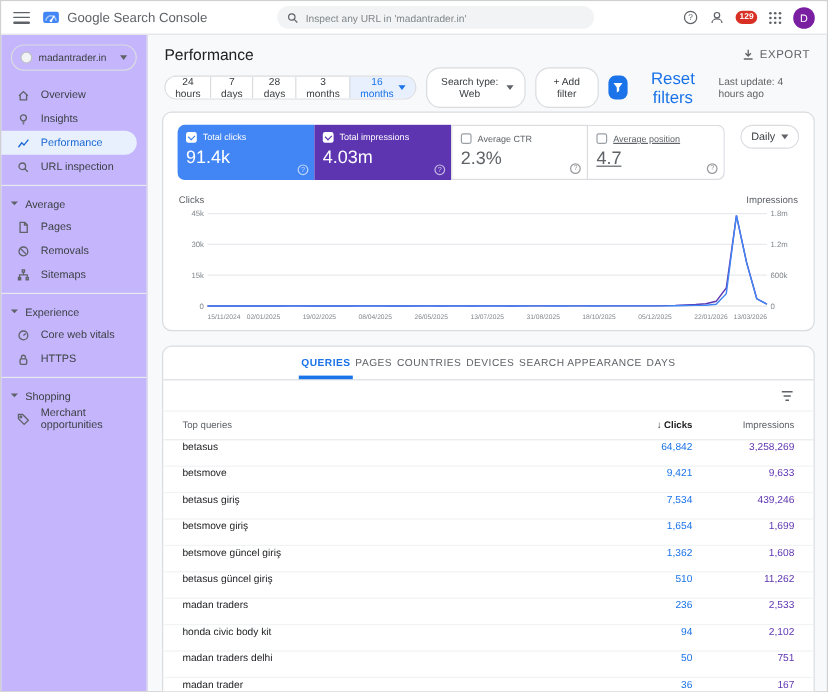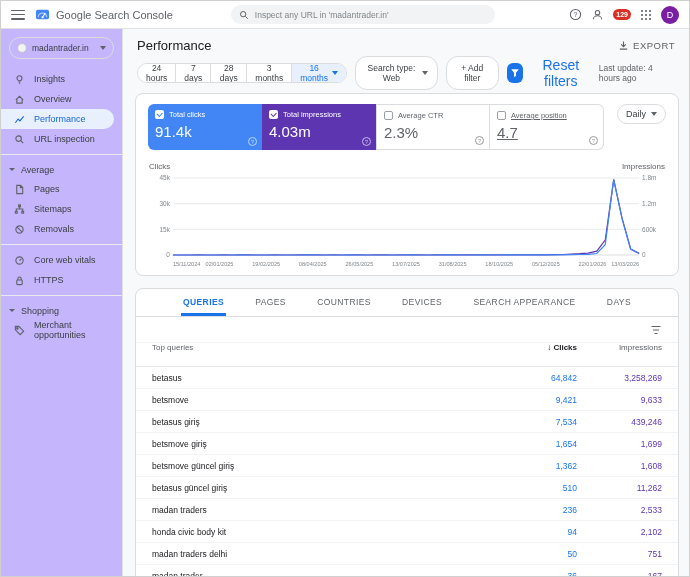--- a/index.html
+++ b/index.html
@@ -68,30 +68,30 @@
   .daily-btn{margin-left:auto;height:20px;border:1px solid #dadce0;border-radius:10px;background:#fff;display:flex;align-items:center;gap:5px;padding:0 8px;font-size:9px;color:#3c4043;cursor:pointer;font-family:inherit;}
 
   
   .chart-wrap{padding:12px 12px 6px;}
   .chart-head{display:flex;justify-content:space-between;font-size:8px;color:#5f6368;padding:0 1px 2px;}
   #chart-svg{display:block;width:100%;height:96px;}
   #chart-svg text{font-family:"Liberation Sans",sans-serif;}
 
   
   .panel2{background:#fff;border:1px solid #dadce0;border-radius:8px 8px 0 0;margin:12px 10px 0 12px;height:297px;overflow:hidden;}
-  .tabs{display:flex;justify-content:space-between;padding:0 45px;border-bottom:1px solid #dadce0;height:28px;}
+  .tabs{display:flex;justify-content:center;padding:0 45px;border-bottom:1px solid #dadce0;height:28px;}
   .tab{display:flex;align-items:center;font-size:8.5px;letter-spacing:.4px;color:#5f6368;cursor:pointer;border-bottom:3px solid transparent;padding:2px 2px 0;}
   .tab.active{color:#1a73e8;border-bottom-color:#1a73e8;font-weight:bold;}
   .filter-row{height:26px;display:flex;align-items:center;justify-content:flex-end;padding:0 16px;border-bottom:1px solid #f1f3f4;}
-  .thead{display:flex;height:24px;padding:0 16px;font-size:8px;color:#5f6368;border-bottom:1px solid #e8eaed;}
+  .thead{display:flex;align-items:center;height:24px;padding:0 16px;font-size:8px;color:#5f6368;border-bottom:1px solid #e8eaed;}
   .q{flex:1;text-align:left;}
   .col-clicks{width:85px;text-align:right;}
   .col-imp{width:85px;text-align:right;}
   .thead .col-clicks{color:#202124;font-weight:bold;}
-  .trow{display:flex;align-items:center;height:22px;padding:0 16px;font-size:8.5px;border-bottom:1px solid #f1f3f4;cursor:pointer;}
+  .trow{display:flex;height:22px;padding:0 16px;font-size:8.5px;border-bottom:1px solid #f1f3f4;cursor:pointer;}
   .trow .q{color:#202124;}
   .trow .col-clicks{color:#1a73e8;}
   .trow .col-imp{color:#5e35b1;}
   .sideicon{stroke:#5f6368;fill:none;stroke-width:1.2;}
 </style>
 </head>
 <body>
 
 <div class="screen">
 
@@ -148,30 +148,30 @@
 
   <div class="sidebar">
     <div class="property">
       <span class="prop-dot"></span>
       <span>madantrader.in</span>
       <span class="caret ml-auto" style="color:#5f6368"></span>
     </div>
 
     <div class="nav-item">
       <svg width="11" height="11" viewBox="0 0 12 12" class="sideicon">
+          <path d="M2 6.3 L6 2.5 L10 6.3 M3.1 5.5 V10 H8.9 V5.5"></path>
+        </svg>
+      <span>Overview</span>
+    </div>
+    <div class="nav-item">
+      <svg width="11" height="11" viewBox="0 0 12 12" class="sideicon">
           <circle cx="6" cy="4.6" r="2.7"></circle>
           <path d="M5 8.4 h2 M5.3 10 h1.4"></path>
         </svg>
       <span>Insights</span>
-    </div>
-    <div class="nav-item">
-      <svg width="11" height="11" viewBox="0 0 12 12" class="sideicon">
-          <path d="M2 6.3 L6 2.5 L10 6.3 M3.1 5.5 V10 H8.9 V5.5"></path>
-        </svg>
-      <span>Overview</span>
     </div>
     <div class="nav-item active">
       <svg width="11" height="11" viewBox="0 0 12 12" class="sideicon">
           <path d="M1.5 9.5 L4.5 5.5 L6.5 7.5 L10.5 2.5"></path>
         </svg>
       <span>Performance</span>
     </div>
     <div class="nav-item">
       <svg width="11" height="11" viewBox="0 0 12 12" class="sideicon">
           <circle cx="5" cy="5" r="3"></circle>
@@ -186,36 +186,40 @@
       <span>Average</span>
     </div>
     <div class="nav-item">
       <svg width="11" height="11" viewBox="0 0 12 12" class="sideicon">
           <path d="M3 1.5 H7.3 L9.5 3.7 V10.5 H3 Z M7 1.5 V4 H9.5"></path>
         </svg>
       <span>Pages</span>
     </div>
     <div class="nav-item">
       <svg width="11" height="11" viewBox="0 0 12 12" class="sideicon">
+          <circle cx="6" cy="6" r="4"></circle>
+          <path d="M3.3 3.3 L8.7 8.7"></path>
+        </svg>
+      <span>Removals</span>
+    </div>
+    <div class="nav-item">
+      <svg width="11" height="11" viewBox="0 0 12 12" class="sideicon">
           <rect x="5" y="1" width="2" height="2"></rect>
           <rect x="1.5" y="8" width="2" height="2"></rect>
           <rect x="8.5" y="8" width="2" height="2"></rect>
           <path d="M6 3 V5.5 M2.5 8 V5.5 H9.5 V8"></path>
         </svg>
       <span>Sitemaps</span>
     </div>
-    <div class="nav-item">
-      <svg width="11" height="11" viewBox="0 0 12 12" class="sideicon">
-          <circle cx="6" cy="6" r="4"></circle>
-          <path d="M3.3 3.3 L8.7 8.7"></path>
-        </svg>
-      <span>Removals</span>
-    </div>
 
     <div class="divider"></div>
+    <div class="nav-sec">
+      <span class="sec-caret"></span>
+      <span>Experience</span>
+    </div>
     <div class="nav-item">
       <svg width="11" height="11" viewBox="0 0 12 12" class="sideicon">
           <circle cx="6" cy="6" r="4"></circle>
           <path d="M6 6 L8.3 4.2"></path>
         </svg>
       <span>Core web vitals</span>
     </div>
     <div class="nav-item">
       <svg width="11" height="11" viewBox="0 0 12 12" class="sideicon">
           <rect x="3" y="5.5" width="6" height="5" rx="1"></rect>

